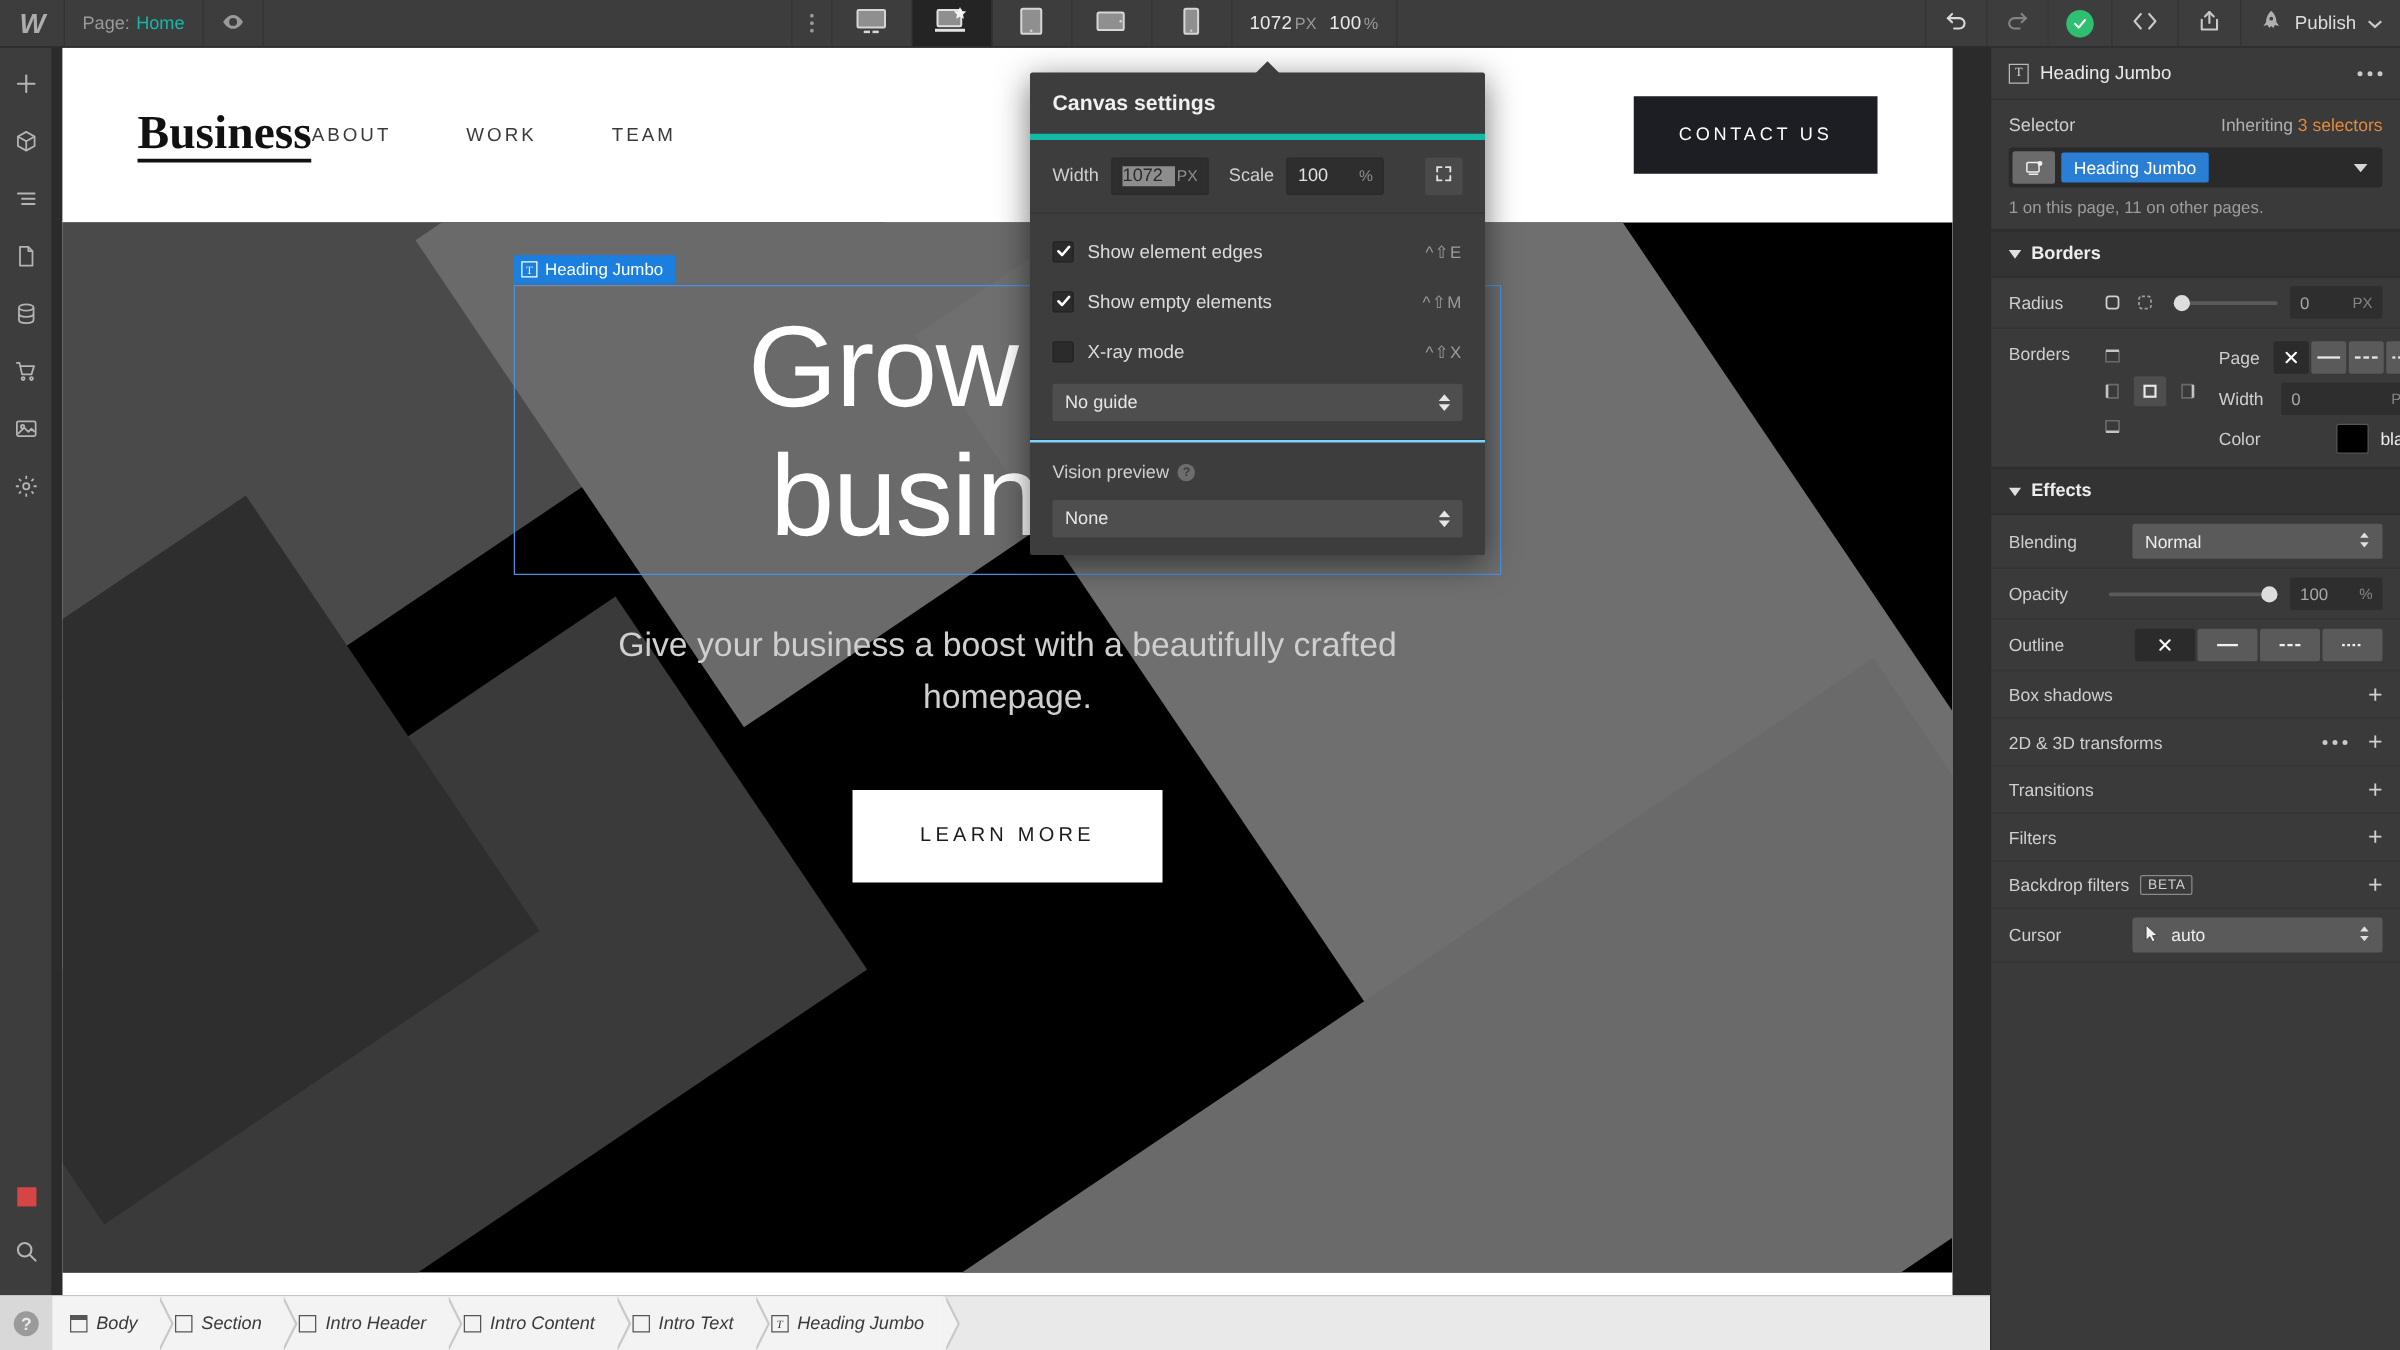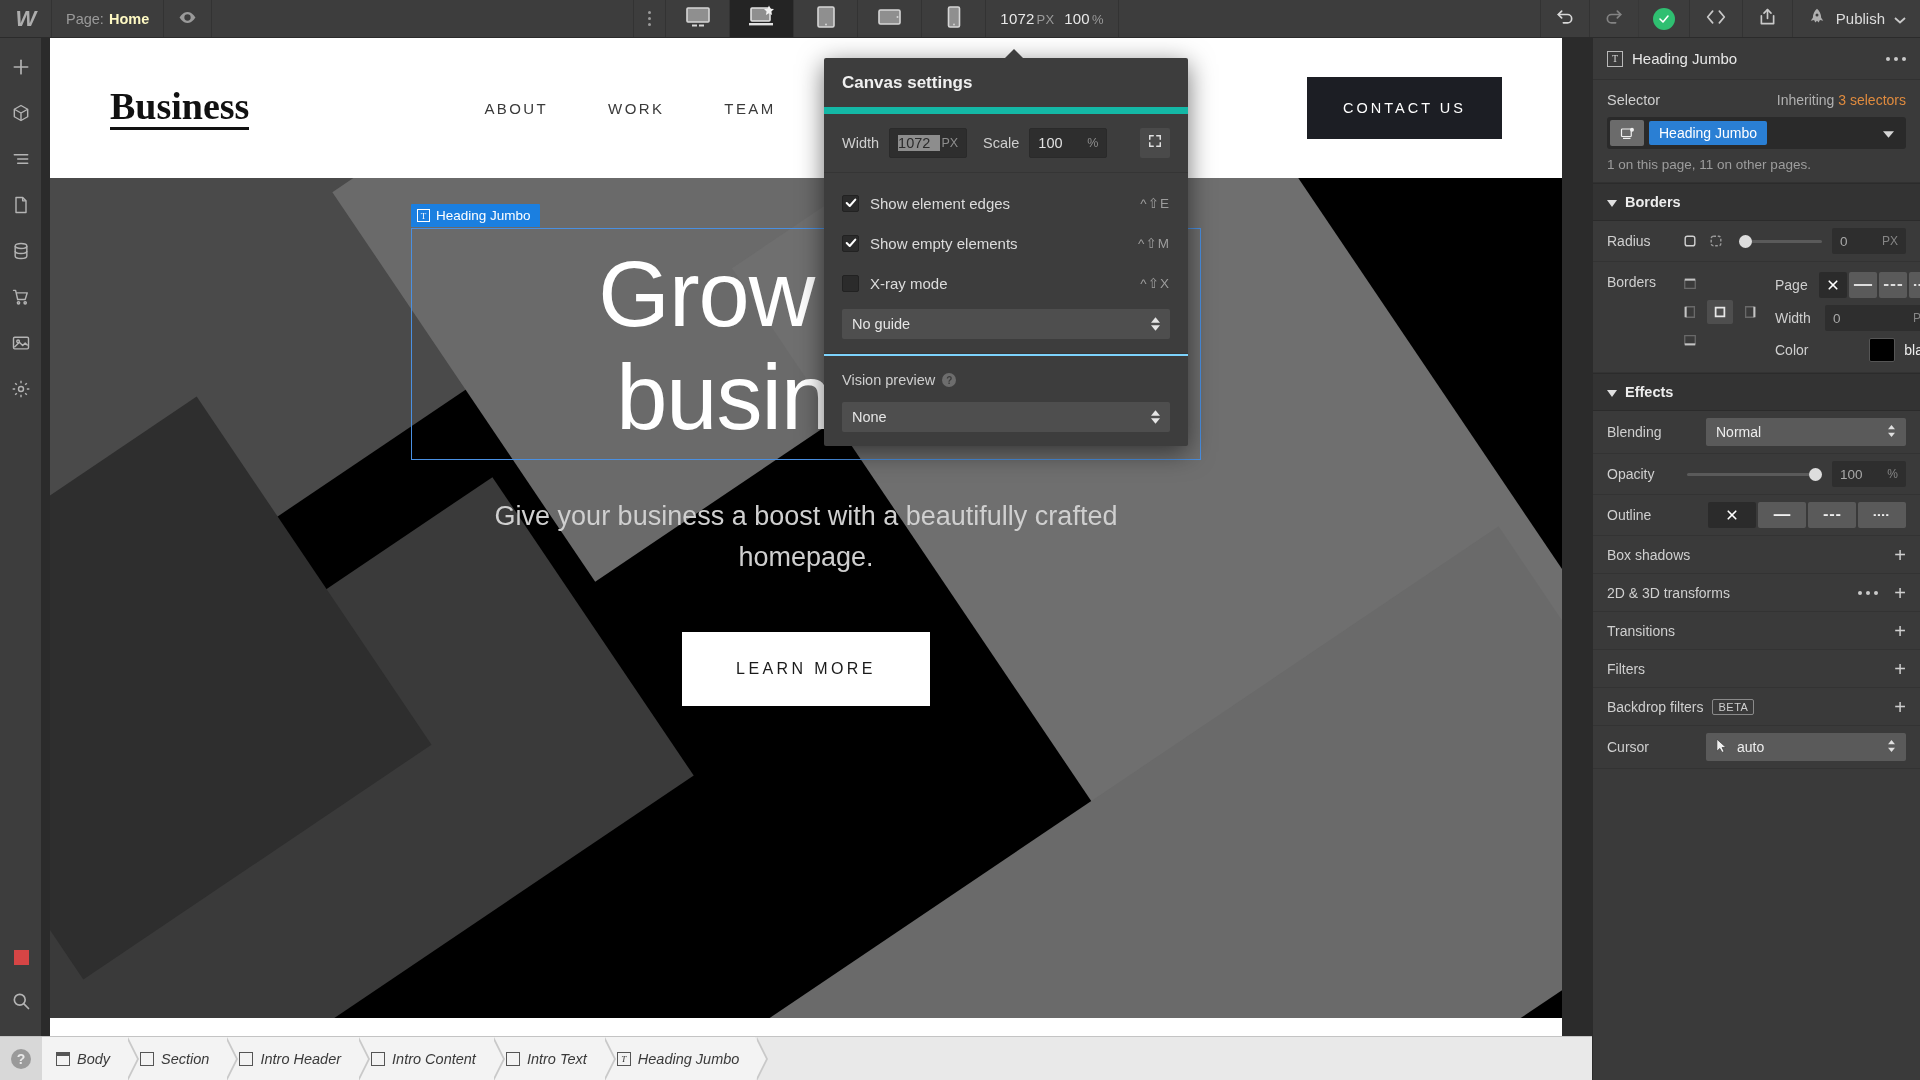--- a/index.html
+++ b/index.html
@@ -20,21 +20,21 @@
   }
   .tb-cell {
     display: flex; align-items: center; justify-content: center;
     padding: 0 14px; border-right: 1px solid #333;
     color: #c9c9c9; font-size: 14px; height: 100%;
   }
   .tb-cell.nob { border-right: none; }
   .tb-logo { width: 52px; padding: 0; }
   .wlogo { font-size: 22px; font-weight: bold; color: #adadad; font-style: italic; letter-spacing: -1px;}
   .tb-page { color: #9a9a9a; font-size: 14.5px; }
-  .tb-page b { color: #fef9c3; font-weight: bold; margin-left: 5px; }
+  .tb-page b { color: #14b8a6; font-weight: normal; margin-left: 5px; }
   .tb-spacer { flex: 1; border-right: 1px solid #333; }
   .dots-v { display: flex; flex-direction: column; gap: 3px; }
   .dots-v i { width: 3px; height: 3px; background: #9a9a9a; border-radius: 50%; display:block; }
   .dots-h { display: flex; gap: 4px; }
   .dots-h i { width: 4px; height: 4px; background: #c9c9c9; border-radius: 50%; display:block; }
   .device { width: 64px; cursor: pointer; position: relative; }
   .device.active { background: #242424; }
   .zoomtxt { color: #e8e8e8; font-size: 15px; letter-spacing: .2px; }
   .zoomtxt small { color: #9a9a9a; font-size: 13px; margin-left: 2px; }
   .pub-btn { color: #dcdcdc; font-size: 15px; gap: 9px; }
@@ -71,21 +71,21 @@
     background: #fff; overflow: hidden;
   }
   .site-nav {
     height: 140px; display: flex; align-items: center;
     padding: 16px 60px; background: #fff;
   }
   .brand {
     font-family: "Liberation Serif", serif; font-size: 38px; font-weight: bold;
     color: #111; border-bottom: 3px solid #111; padding-bottom: 2px; line-height: 1;
   }
-  .navlinks { display: flex; gap: 60px; margin-left: 235px; }
+  .navlinks { display: flex; gap: 60px; }
   .navlinks a {
     color: #3a3a3a; font-size: 15px; letter-spacing: 2.4px; text-decoration: none;
   }
   .contact-btn {
     margin-left: auto; background: #1c1e24; color: #fff; font-size: 14.5px;
     letter-spacing: 3px; padding: 23px 36px; white-space: nowrap;
   }
   .hero {
     position: relative; height: 840px; background: #000; overflow: hidden;
   }
@@ -130,21 +130,21 @@
     background: #3d3d3d; box-shadow: 0 6px 26px rgba(0,0,0,.55);
     z-index: 60; color: #ddd; border-radius: 2px;
   }
   .popup .arrow {
     position: absolute; top: -9px; left: 180px; width: 0; height: 0;
     border-left: 10px solid transparent; border-right: 10px solid transparent;
     border-bottom: 10px solid #3d3d3d;
   }
   .popup-title {
     font-size: 17px; font-weight: bold; color: #f0f0f0;
-    padding: 15px 18px 14px; border-bottom: 7px solid #14b8a6;
+    padding: 15px 18px 14px; border-bottom: 5px solid #14b8a6;
   }
   .popup-row1 {
     display: flex; align-items: center; gap: 10px;
     padding: 14px 18px; border-bottom: 1px solid #353535;
   }
   .lbl { color: #cfcfcf; font-size: 14.5px; }
   .numfield {
     background: #2e2e2e; border: 1px solid #2a2a2a; border-radius: 2px;
     display: flex; align-items: center; width: 78px; height: 30px; padding: 0 8px;
   }

